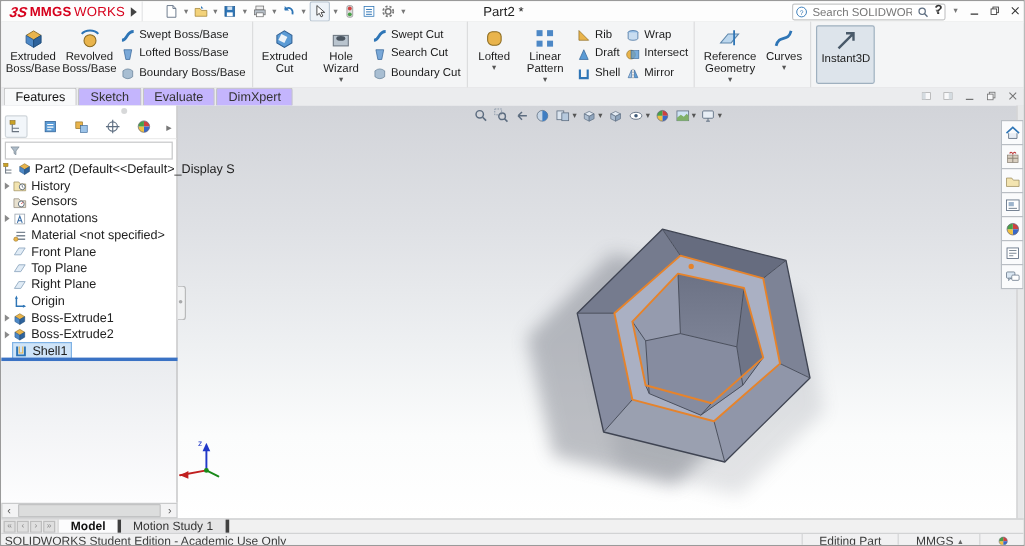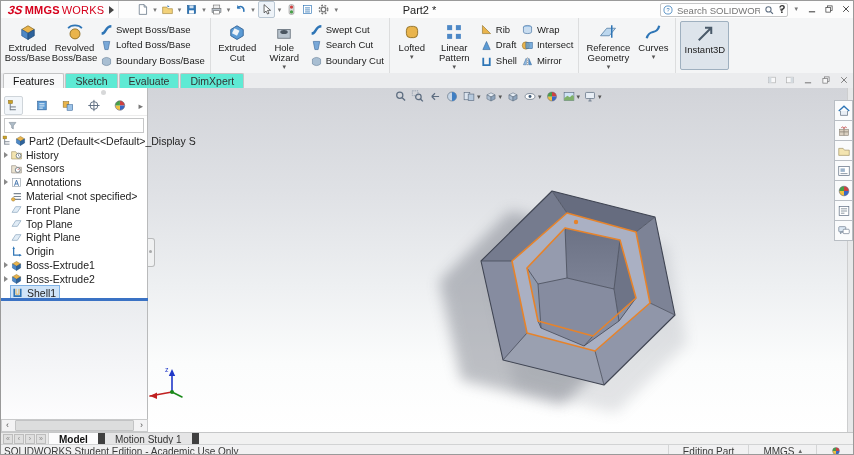--- a/index.html
+++ b/index.html
@@ -36,21 +36,21 @@
   .bigbtn .ic svg{width:22px;height:20px;}
   .lbl{font-size:9.5px;line-height:10px;text-align:center;color:#1b1b1b;}
   .dd{font-size:7px;color:#555;line-height:7px;}
   .stackcol{display:flex;flex-direction:column;justify-content:space-around;padding:2px 2px;}
   .srow{display:flex;align-items:center;gap:3px;height:14px;cursor:default;}
   .srow svg{width:13px;height:13px;}
   .srow .lbl{text-align:left;white-space:nowrap;}
   .instant{background:#dde4eb;border:1px solid #9fb0bf;border-radius:2px;margin:1px;}
   
   .tabrow{position:absolute;left:0;top:72px;width:854px;height:15px;background:#ebecee;display:flex;align-items:flex-end;}
-  .ctab{font-size:10.5px;padding:1px 9px 1px;border:1px solid #c3c4c5;border-bottom:none;background:#5eead4;
+  .ctab{font-size:10.5px;padding:1px 9px 1px;border:1px solid #c3c4c5;border-bottom:none;background:#c4b5fd;
         margin-right:1px;border-radius:2px 2px 0 0;color:#333;cursor:default;}
   .ctab.active{background:#f8f9fa;color:#111;}
   .ctab:first-child{margin-left:2px;margin-top:12px;}
   .docbtns{position:absolute;right:6px;top:2px;display:flex;gap:8px;align-items:center;}
   .docbtns svg{width:10px;height:10px;opacity:.65;}
   
   .main{position:absolute;left:0;top:87px;width:854px;height:344px;
         background:linear-gradient(180deg,#d2d4d9 0%,#dfe1e5 30%,#eef0f2 58%,#fbfcfc 80%,#ffffff 100%);}
   .headsup{position:absolute;left:393px;top:1px;display:flex;align-items:center;gap:3px;height:14px;}
   .hbtn{display:flex;align-items:center;gap:1px;}
@@ -80,21 +80,21 @@
   .plower{position:absolute;left:0;top:213px;width:147px;height:118px;background:linear-gradient(180deg,#eaecef,#fdfdfe);border-right:1px solid #b9babb;box-sizing:border-box;}
   .pscroll{position:absolute;left:0;top:331px;width:147px;height:13px;background:#f3f3f4;border:1px solid #c9cacb;box-sizing:border-box;display:flex;align-items:center;}
   .sarrow{width:11px;text-align:center;font-size:9px;color:#555;line-height:11px;}
   .sthumb{height:9px;flex:1;margin:0 2px;background:#dcdddd;border:1px solid #c2c3c4;border-radius:1px;}
   .collapse-handle{position:absolute;left:147px;top:150px;width:6px;height:27px;background:#f0f1f2;border:1px solid #b9babb;border-left:none;border-radius:0 3px 3px 0;}
   .collapse-handle::after{content:"";position:absolute;left:1px;top:11px;width:3px;height:3px;border-radius:50%;background:#a9aaab;}
   
   .doctabs{position:absolute;left:0;top:431px;width:854px;height:12px;background:#f1f1f1;border-top:1px solid #c6c7c8;display:flex;align-items:stretch;font-size:10px;}
   .dnav{display:flex;align-items:center;gap:1px;padding:0 2px;background:#e9e9e9;border-right:1px solid #d0d0d0;}
   .dnav span{width:8px;height:8px;background:#dfdfdf;border:1px solid #bdbdbd;color:#8a8a8a;font-size:7px;line-height:8px;text-align:center;}
-  .dtab{display:flex;align-items:center;padding:0 10px;border-right:7px solid #404040;background:#e5e5e6;color:#333;}
+  .dtab{display:flex;align-items:center;padding:0 10px;border-right:3px solid #404040;background:#e5e5e6;color:#333;}
   .dtab.active{background:#fcfcfd;font-weight:bold;color:#111;}
   
   .statusbar{position:absolute;left:0;top:443px;width:854px;height:12px;background:#f1f1f2;border-top:1px solid #d2d3d4;
              display:flex;align-items:center;font-size:10px;color:#3a3a3a;}
   .st-left{padding-left:3px;flex:1;}
   .st-item{padding:0 14px;border-left:1px solid #d4d5d6;height:100%;display:flex;align-items:center;gap:4px;}
   .st-caret{font-size:7px;color:#666;}
   .st-icon svg{width:10px;height:10px;}
 </style>
 </head>

